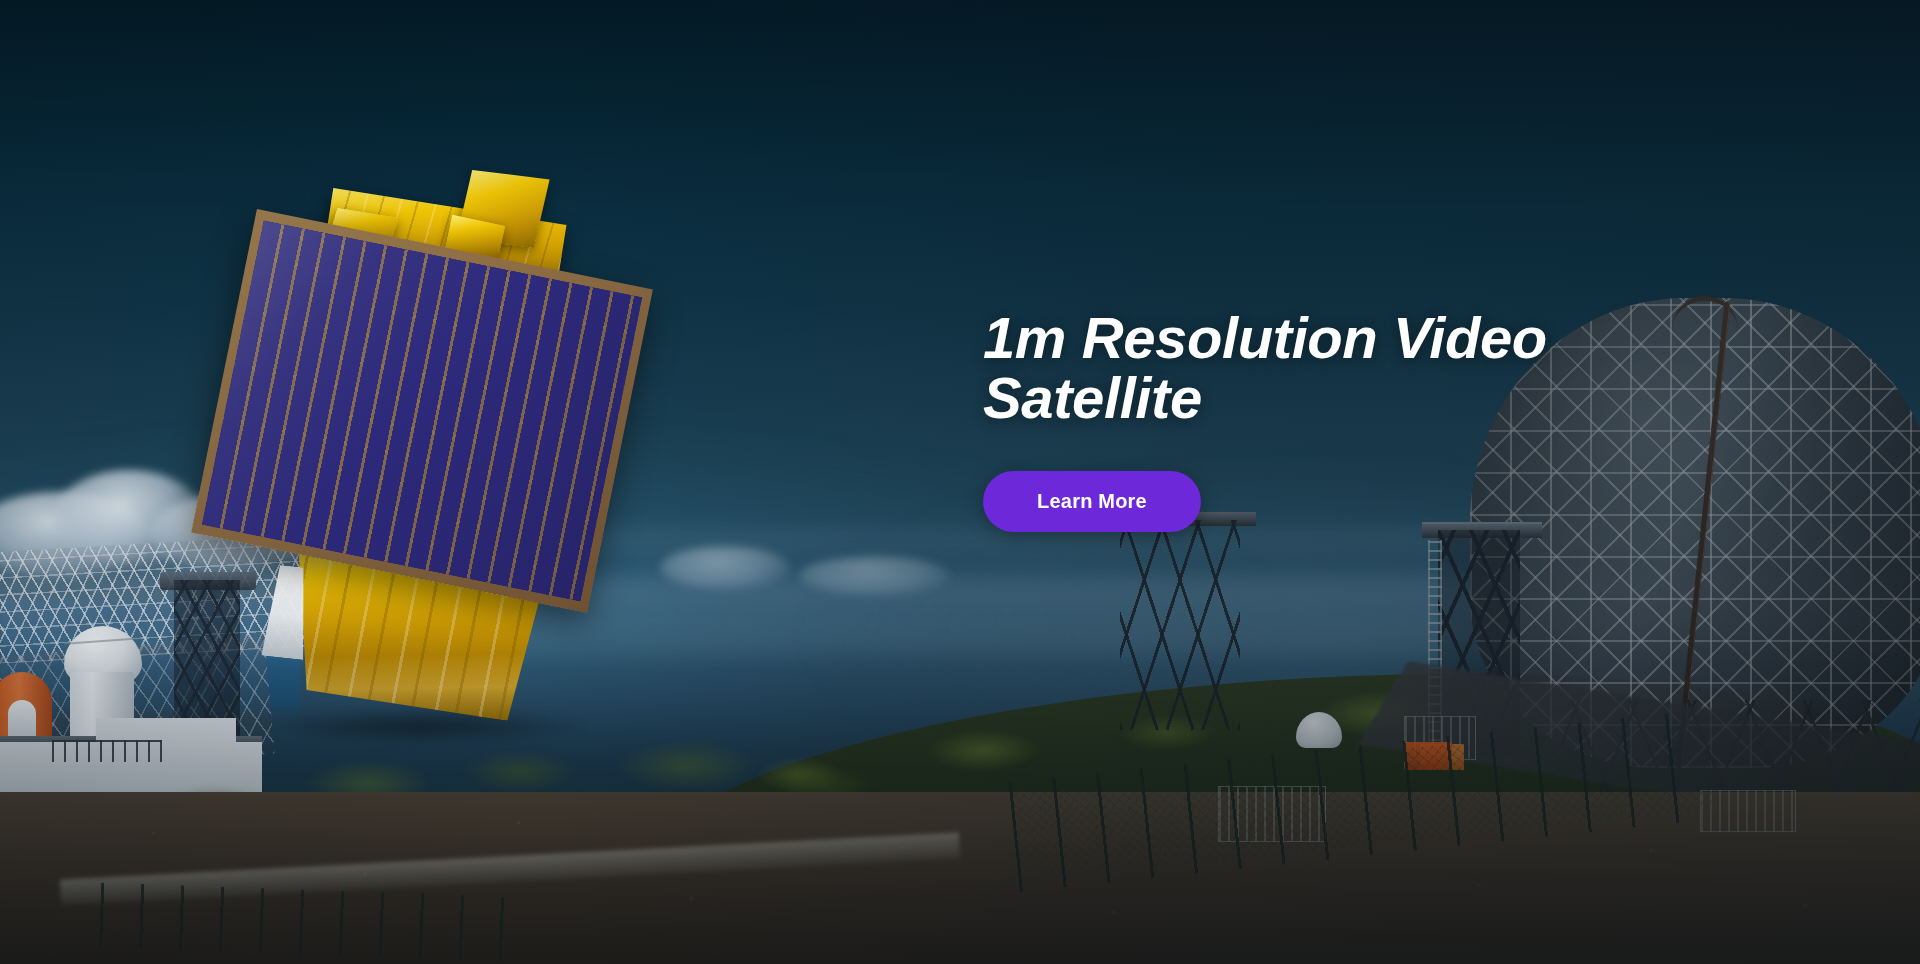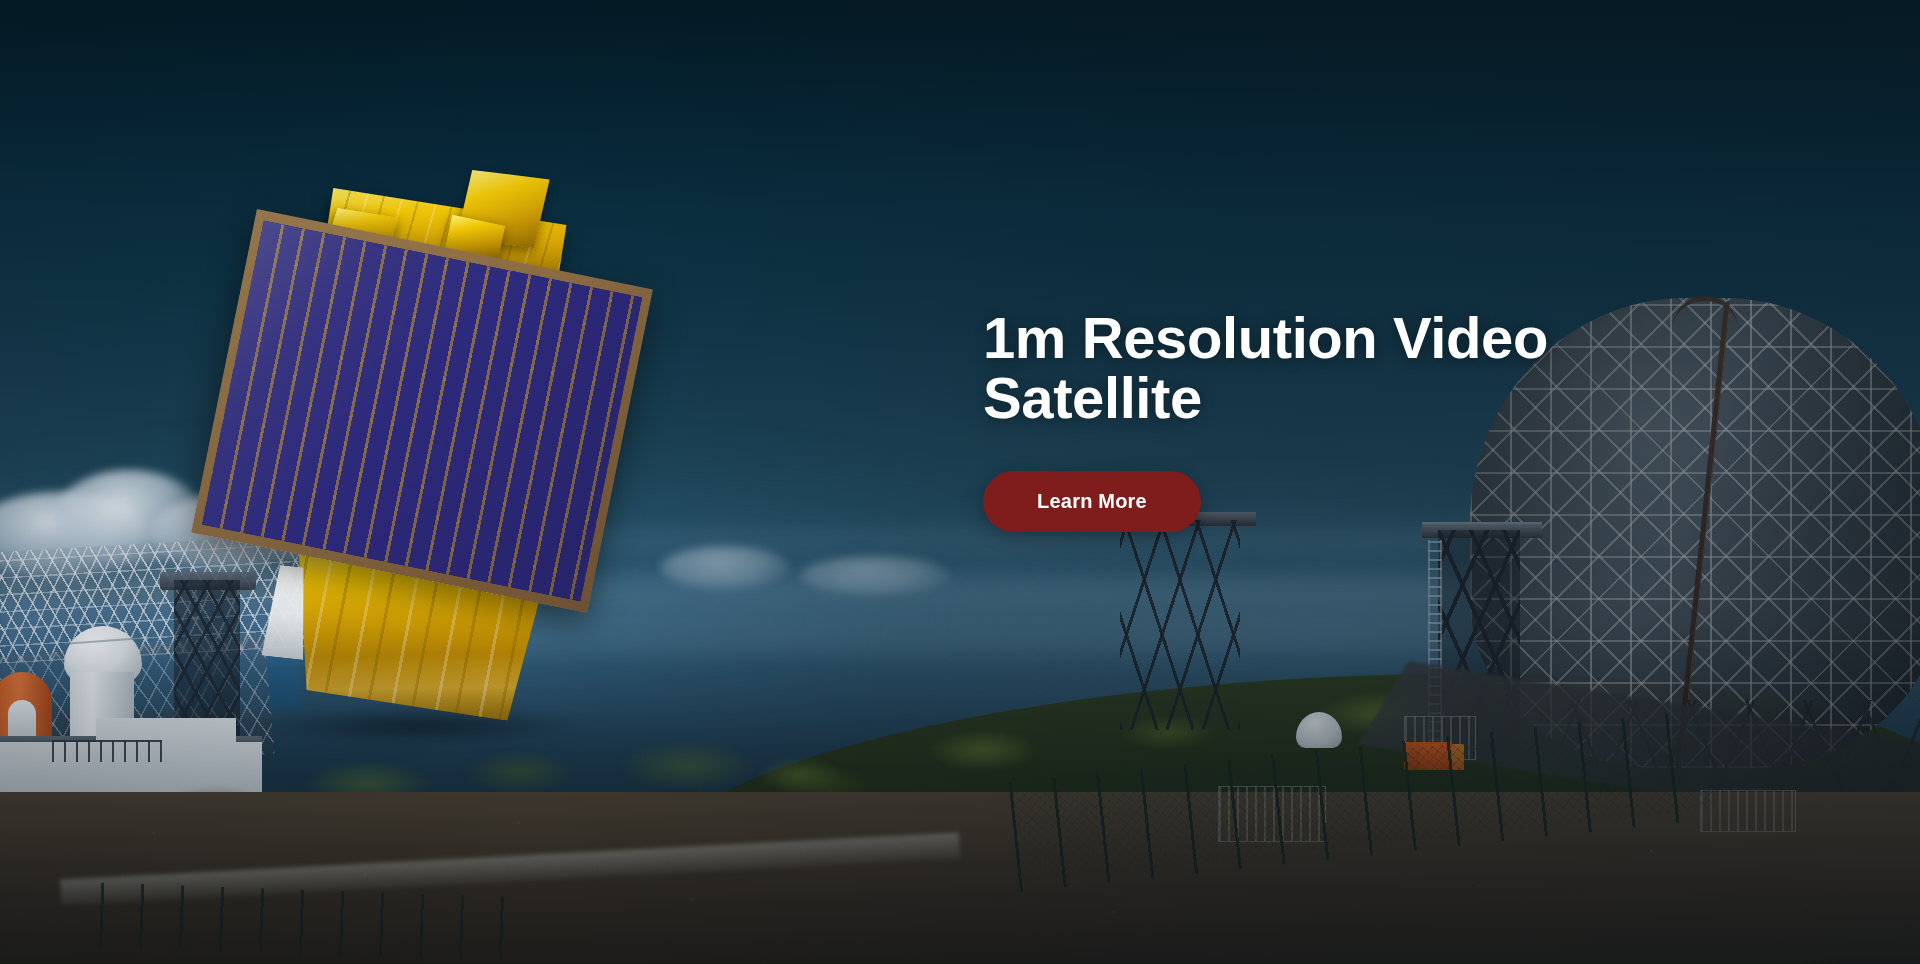--- a/index.html
+++ b/index.html
@@ -402,37 +402,38 @@
     position:absolute; left:983px; top:308px; width:790px; z-index:30;
   }
   .hero-title{
     color:#ffffff;
     font-size:58px;
     line-height:1.04;
     font-weight:700;
     letter-spacing:-0.4px;
     max-width:660px;
     text-shadow:0 2px 14px rgba(0,0,0,.42);
+    font-style:italic;
   }
   .hero-sub{
     margin-top:24px;
     color:#f2f5f7;
     font-size:17.5px;
     line-height:1.55;
     font-style:italic;
     font-weight:400;
     max-width:760px;
     text-shadow:0 1px 8px rgba(0,0,0,.55);
   }
   .learn-more{
     display:inline-flex; align-items:center; justify-content:center;
     margin-top:42px;
     width:218px; height:61px;
     border:none; border-radius:999px;
-    background:#7f1d1d;
+    background:#6d28d9;
     color:#ffffff;
     font-family:"Liberation Sans", sans-serif;
     font-size:20px; font-weight:700;
     letter-spacing:.2px;
     cursor:pointer;
     box-shadow:0 4px 18px rgba(0,0,0,.30);
   }
 </style>
 </head>
 <body>

